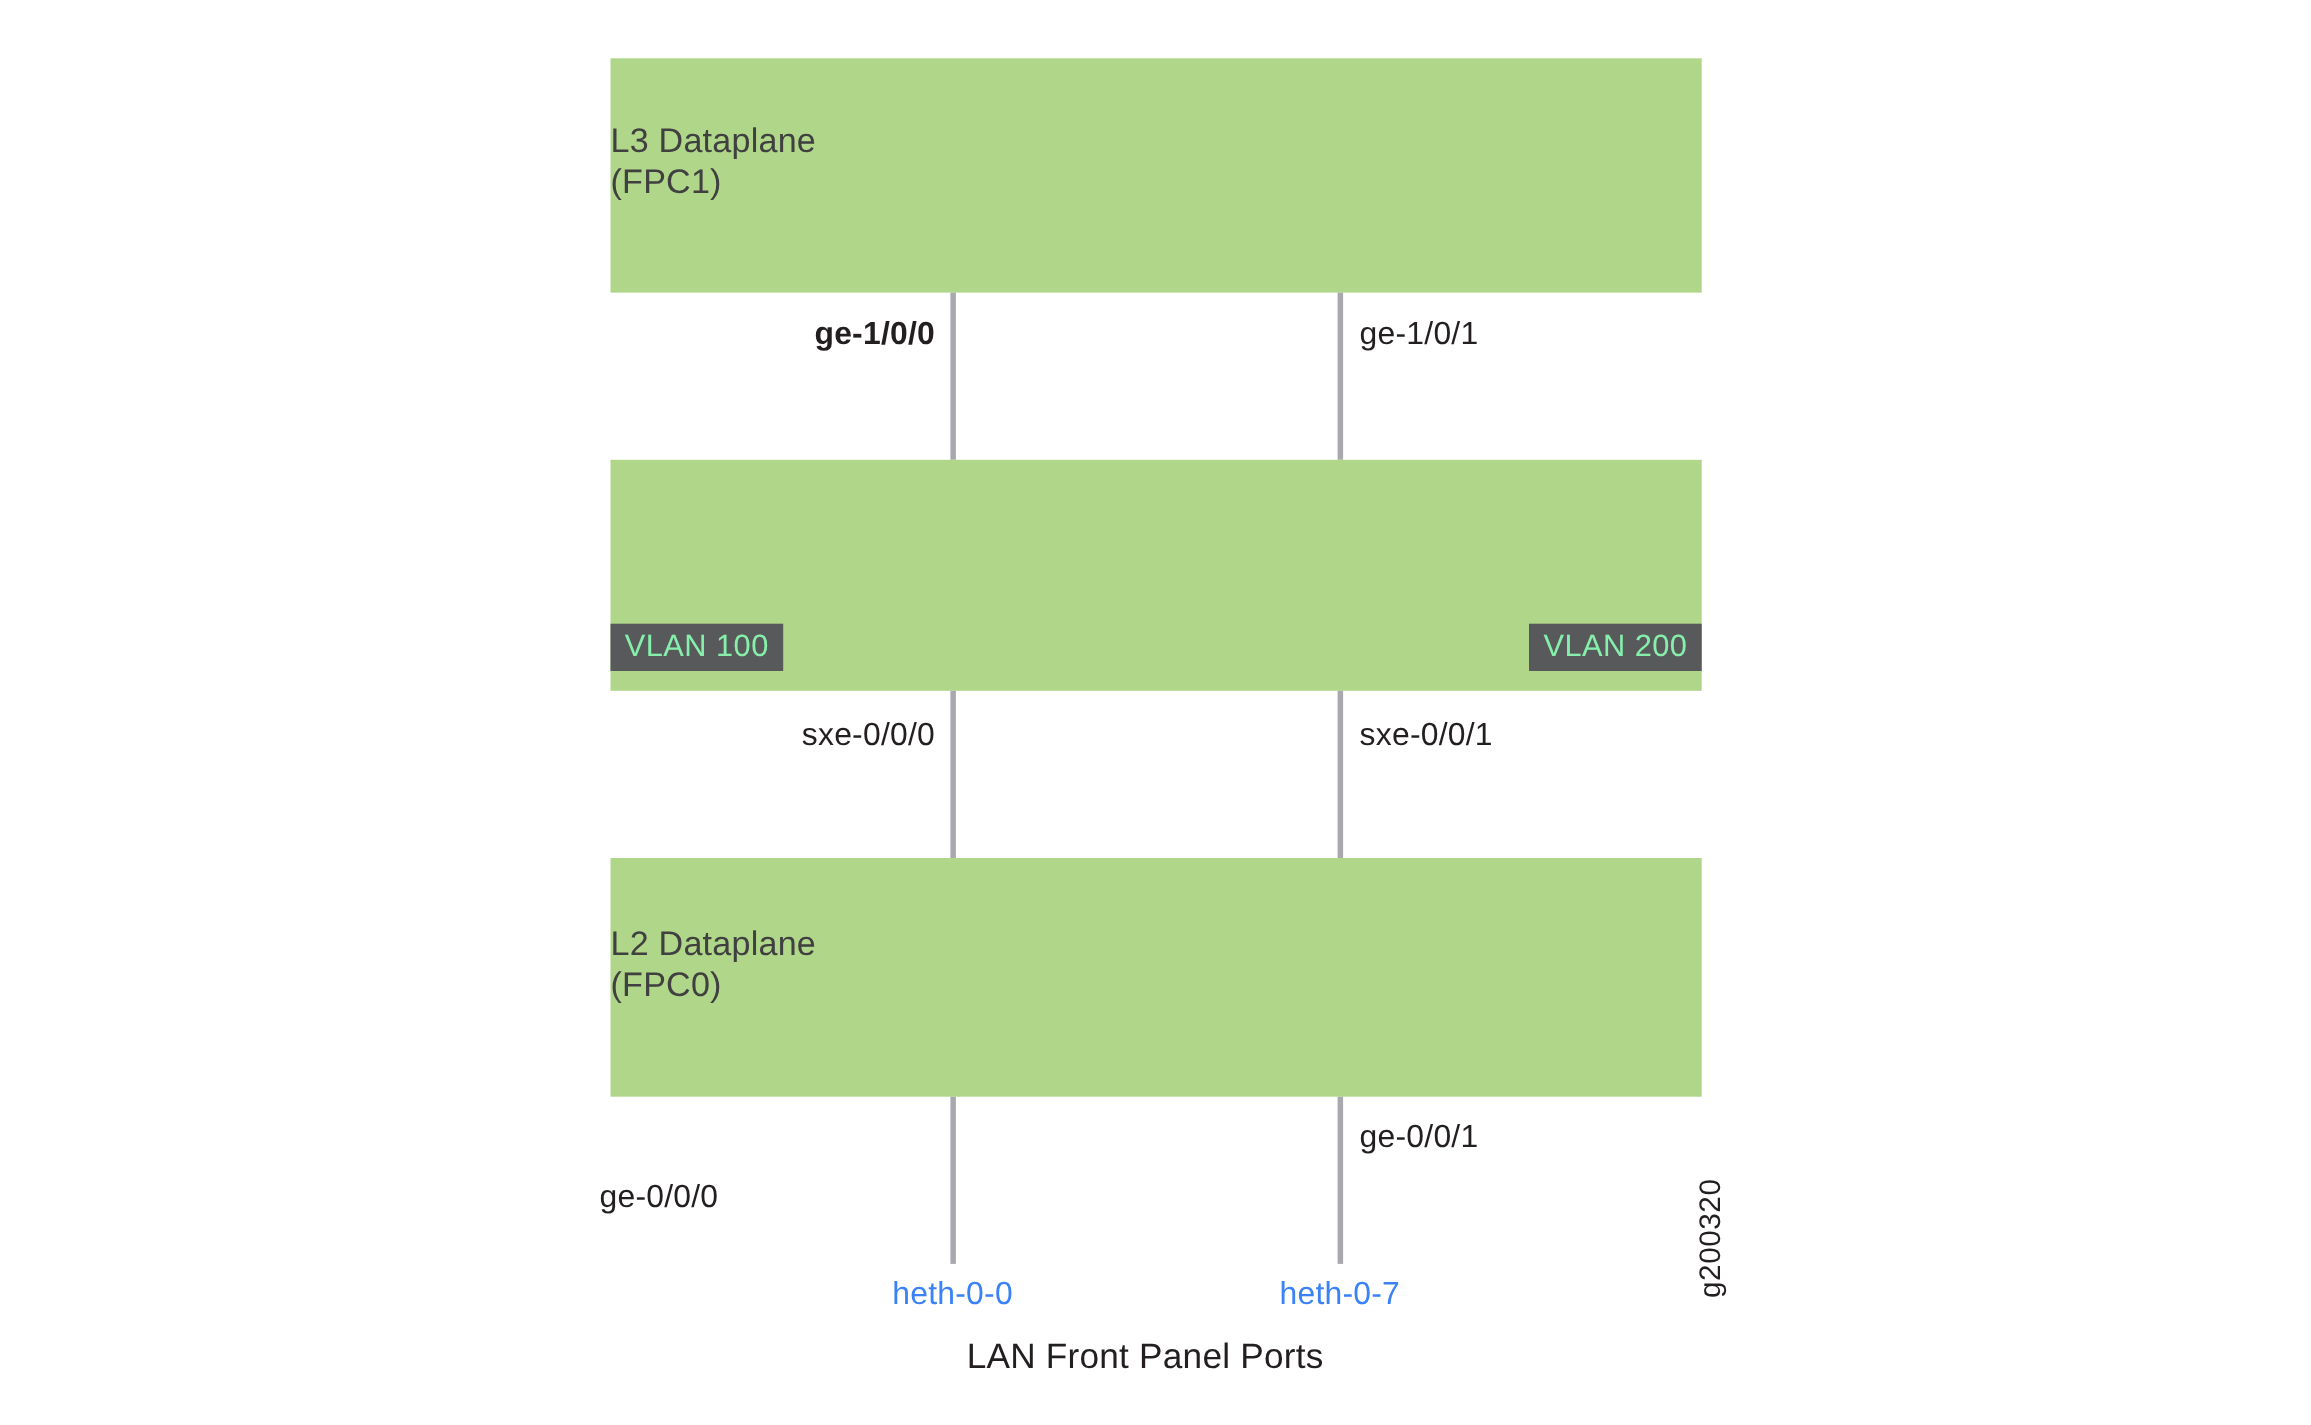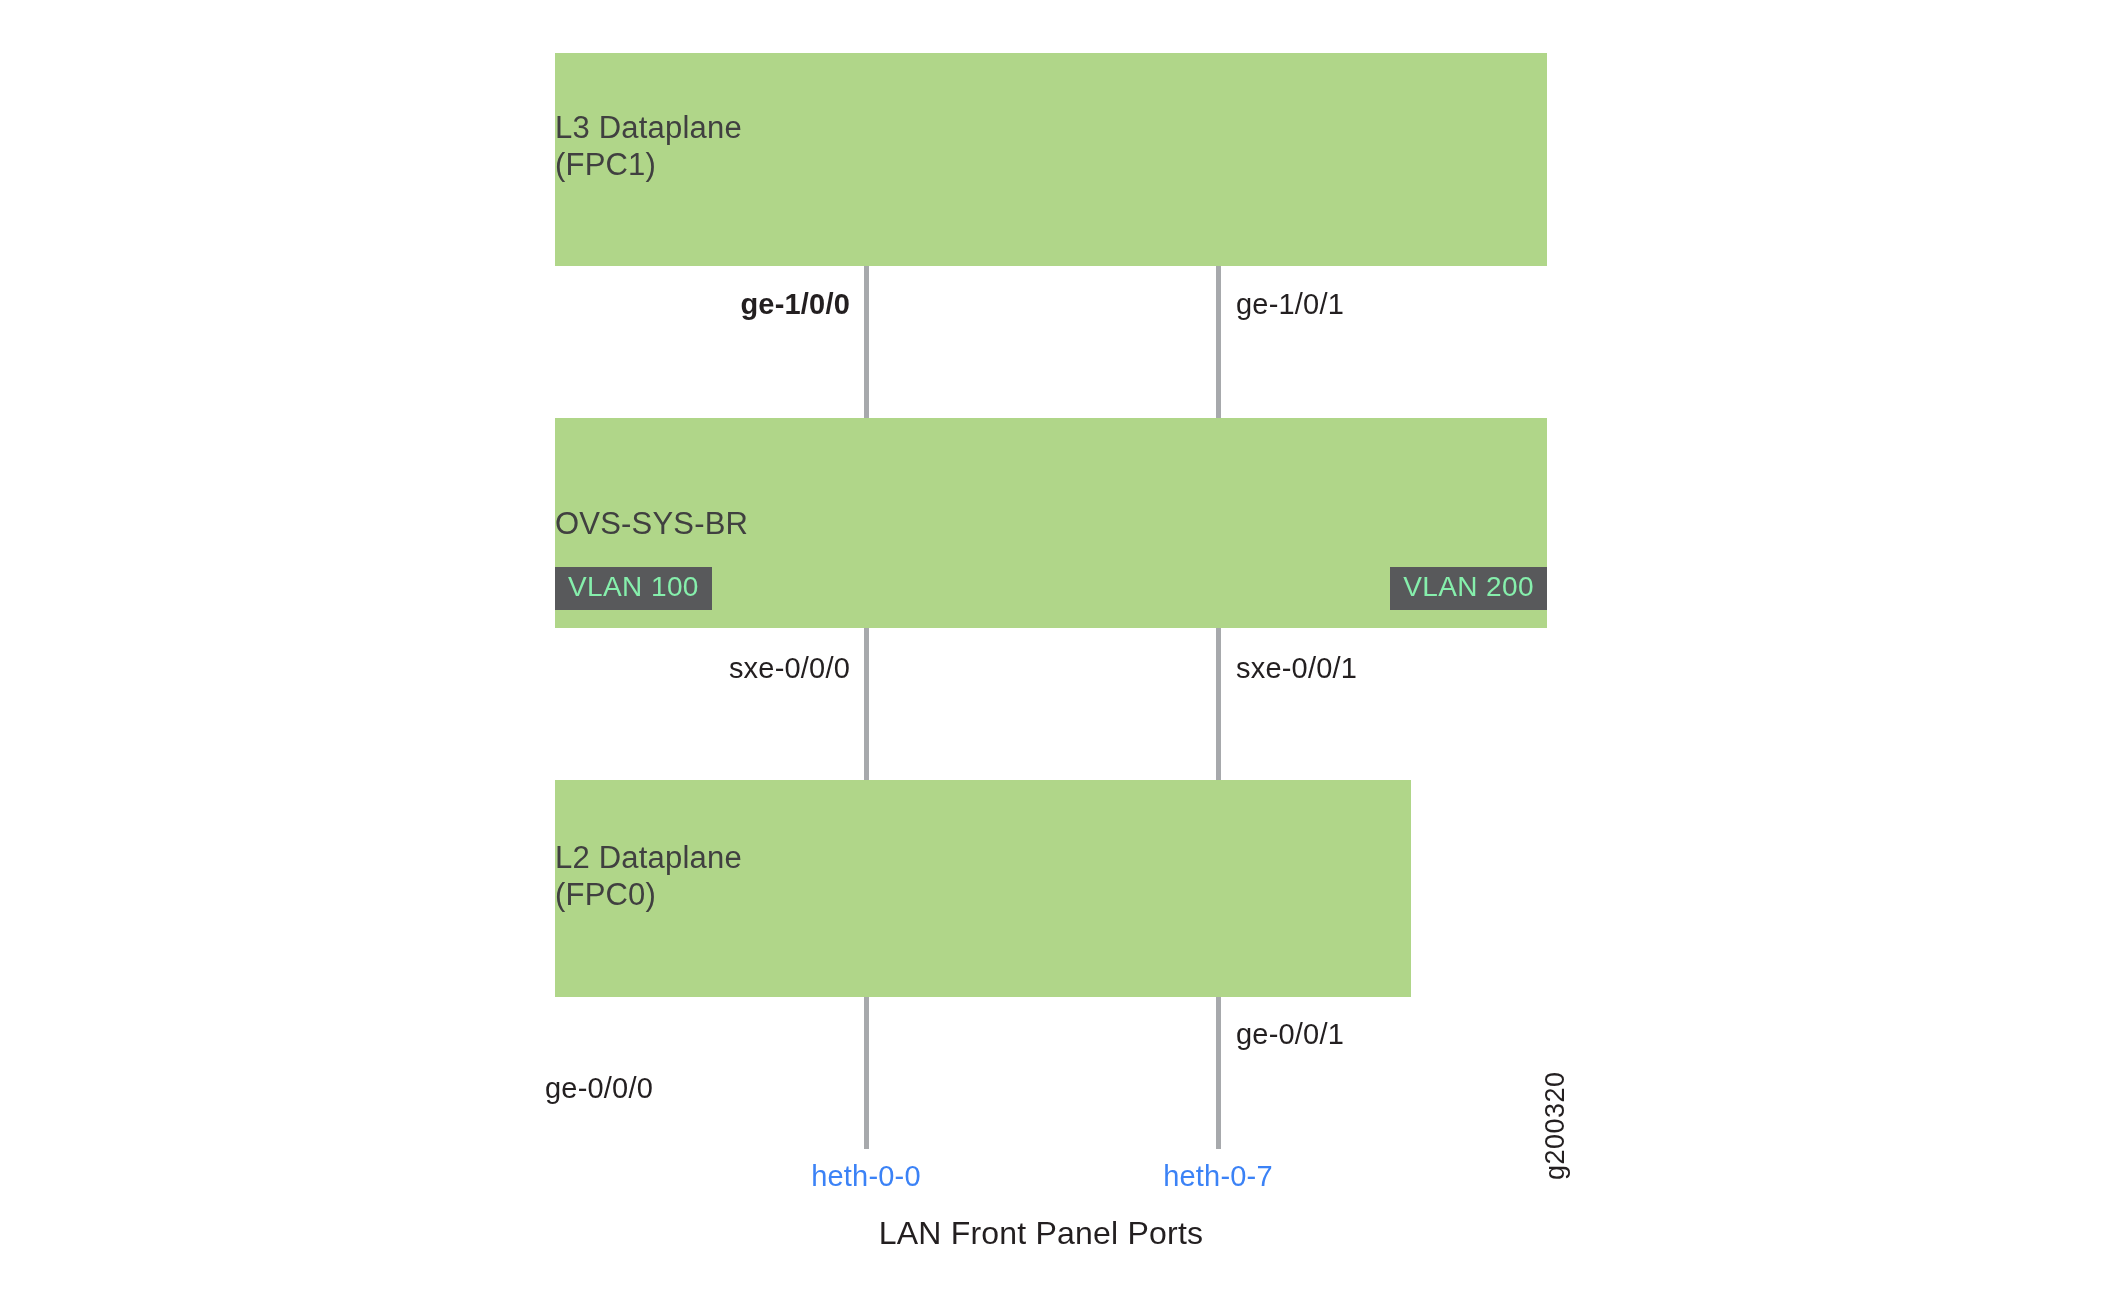--- a/index.html
+++ b/index.html
@@ -48,21 +48,21 @@
     left: 555px;
     top: 418px;
     width: 992px;
     height: 210px;
   }
   #block-ovs .block-title { top: 88px; }
 
   #block-l2 {
     left: 555px;
     top: 780px;
-    width: 856px;
+    width: 992px;
     height: 217px;
   }
   #block-l2 .block-title { top: 60px; }
 
   
   .vlan-badge {
     position: absolute;
     background: #58595b;
     color: #86efac;
     font-size: 28px;
@@ -169,21 +169,20 @@
 (FPC1)</div>
   </div>
 
   <div class="connector conn-left" id="conn-l3-ovs-left"></div>
   <div class="connector conn-right" id="conn-l3-ovs-right"></div>
 
   <div class="port-label" id="label-ge-1-0-0">ge-1/0/0</div>
   <div class="port-label" id="label-ge-1-0-1">ge-1/0/1</div>
 
   <div class="block" id="block-ovs">
-    <div class="block-title">OVS-SYS-BR</div>
     <div class="vlan-badge" id="vlan-100">VLAN 100</div>
     <div class="vlan-badge" id="vlan-200">VLAN 200</div>
   </div>
 
   <div class="connector conn-left" id="conn-ovs-l2-left"></div>
   <div class="connector conn-right" id="conn-ovs-l2-right"></div>
 
   <div class="port-label" id="label-sxe-0-0-0">sxe-0/0/0</div>
   <div class="port-label" id="label-sxe-0-0-1">sxe-0/0/1</div>
 

